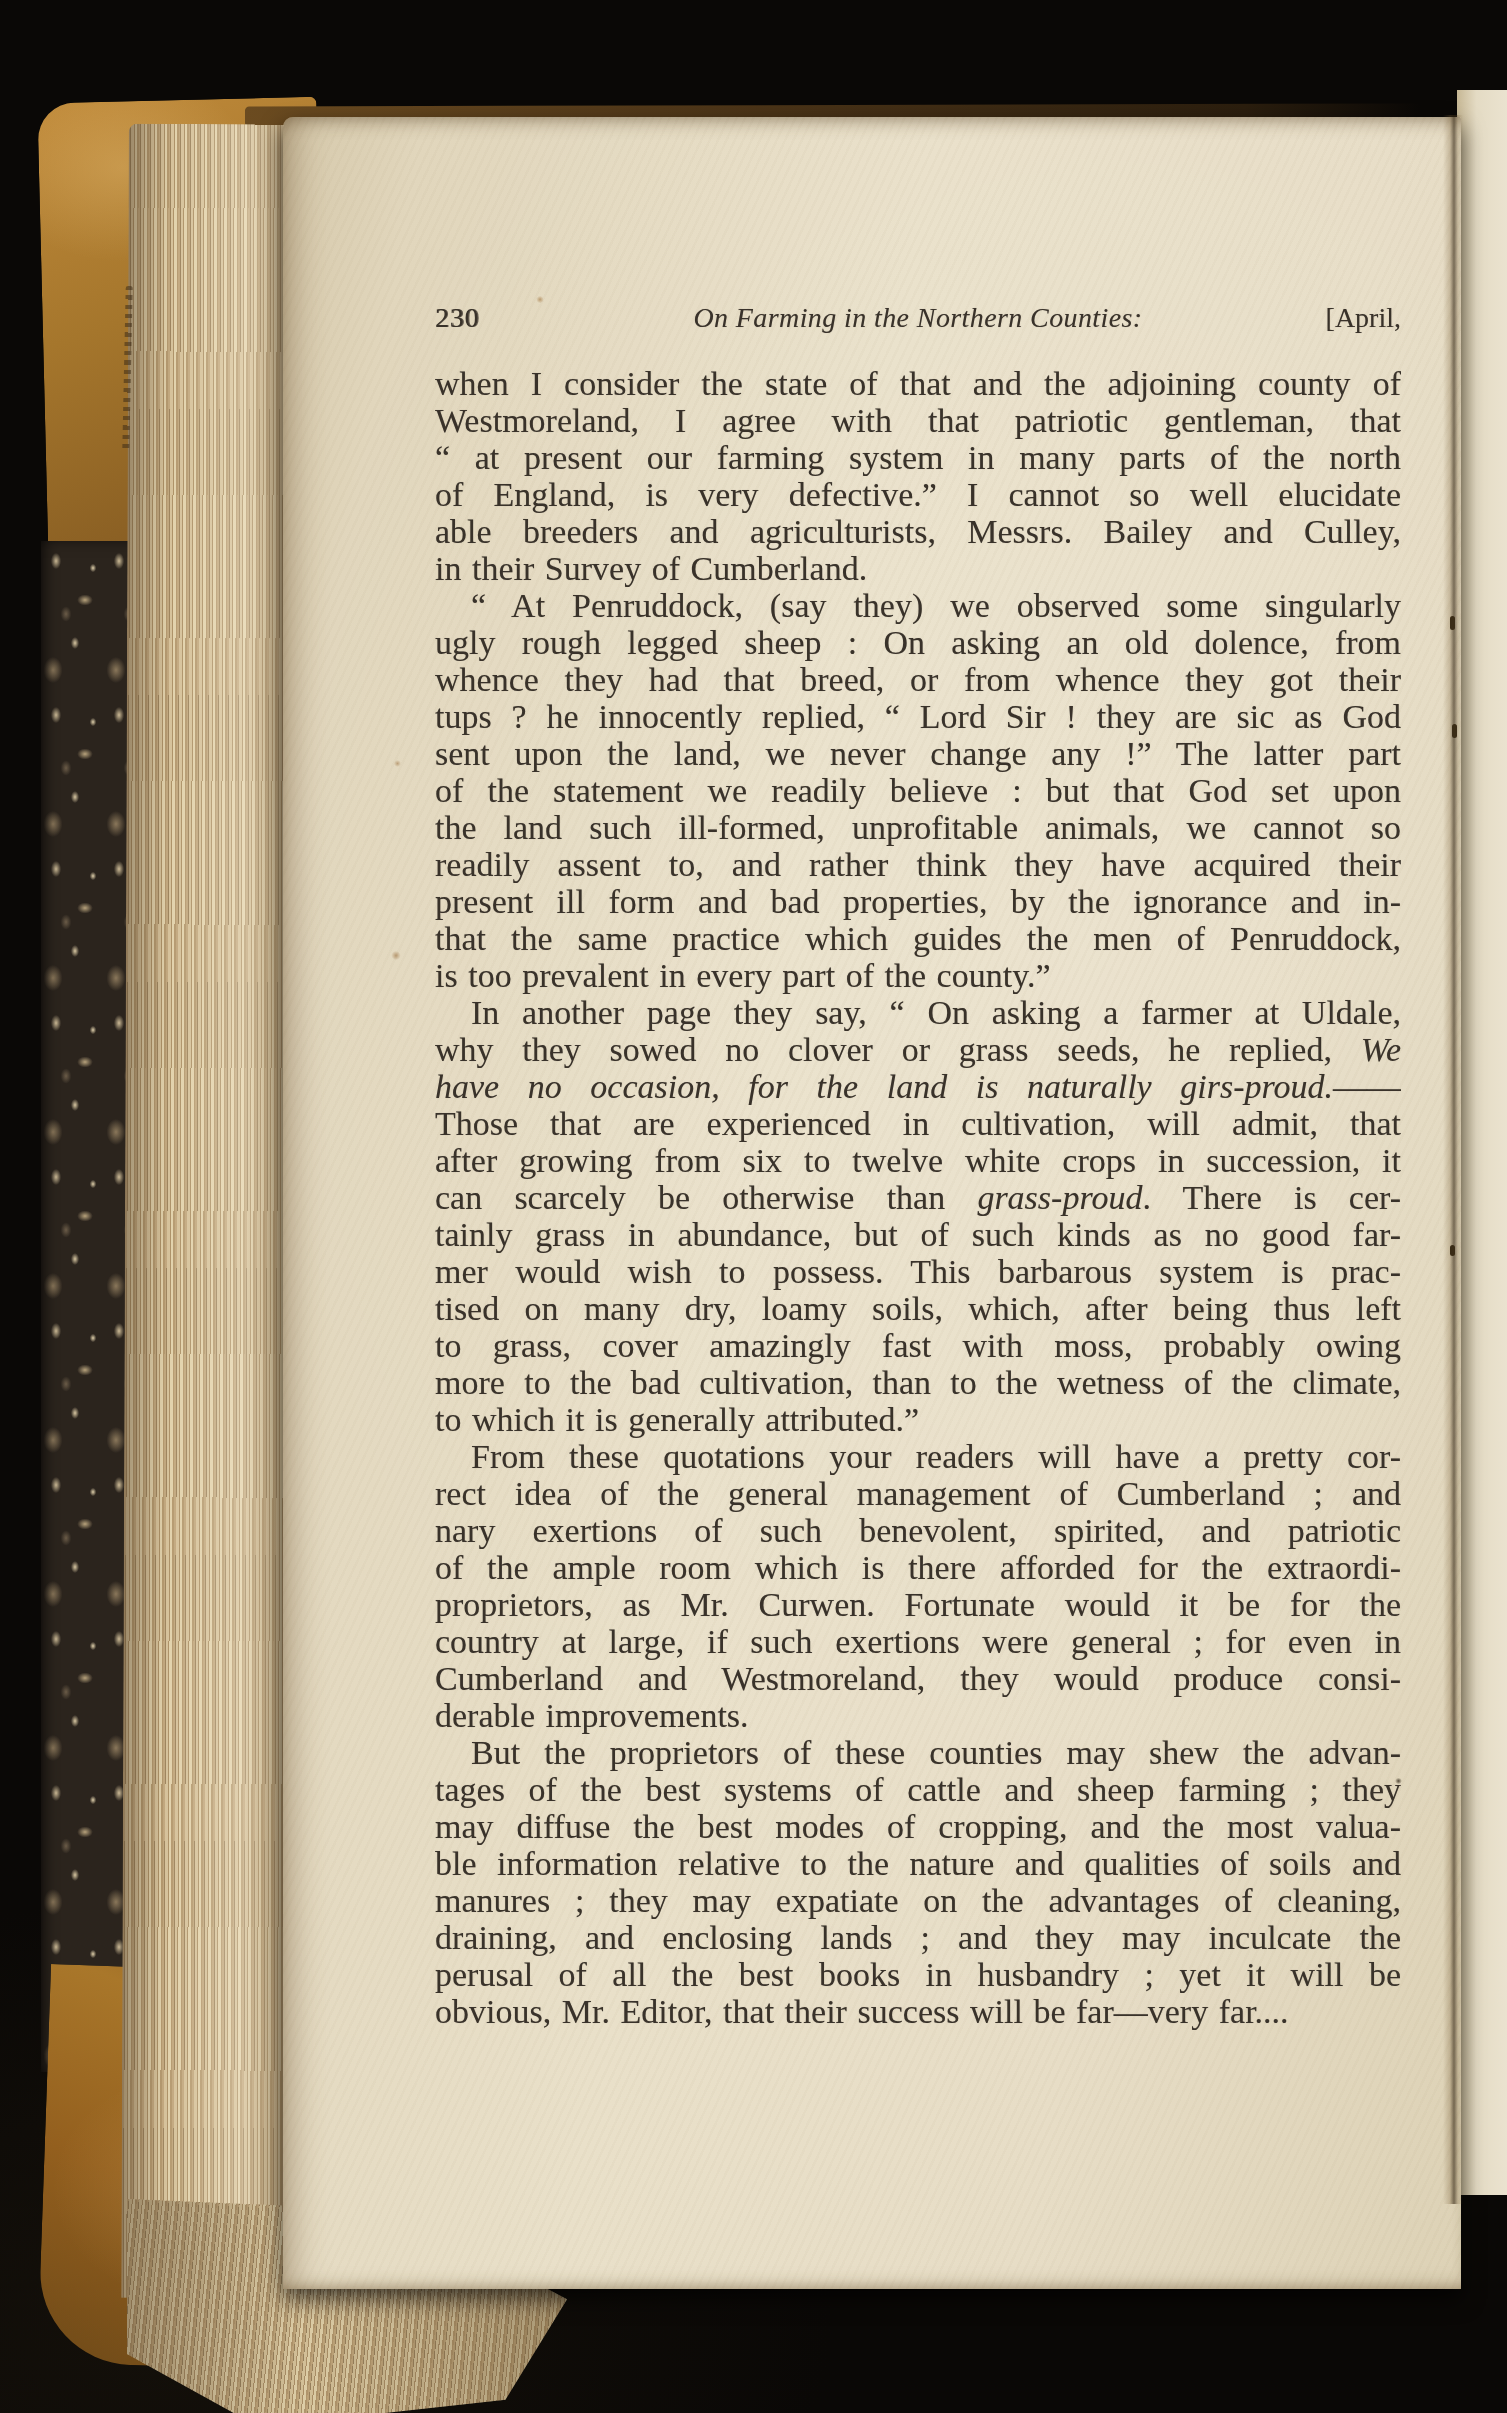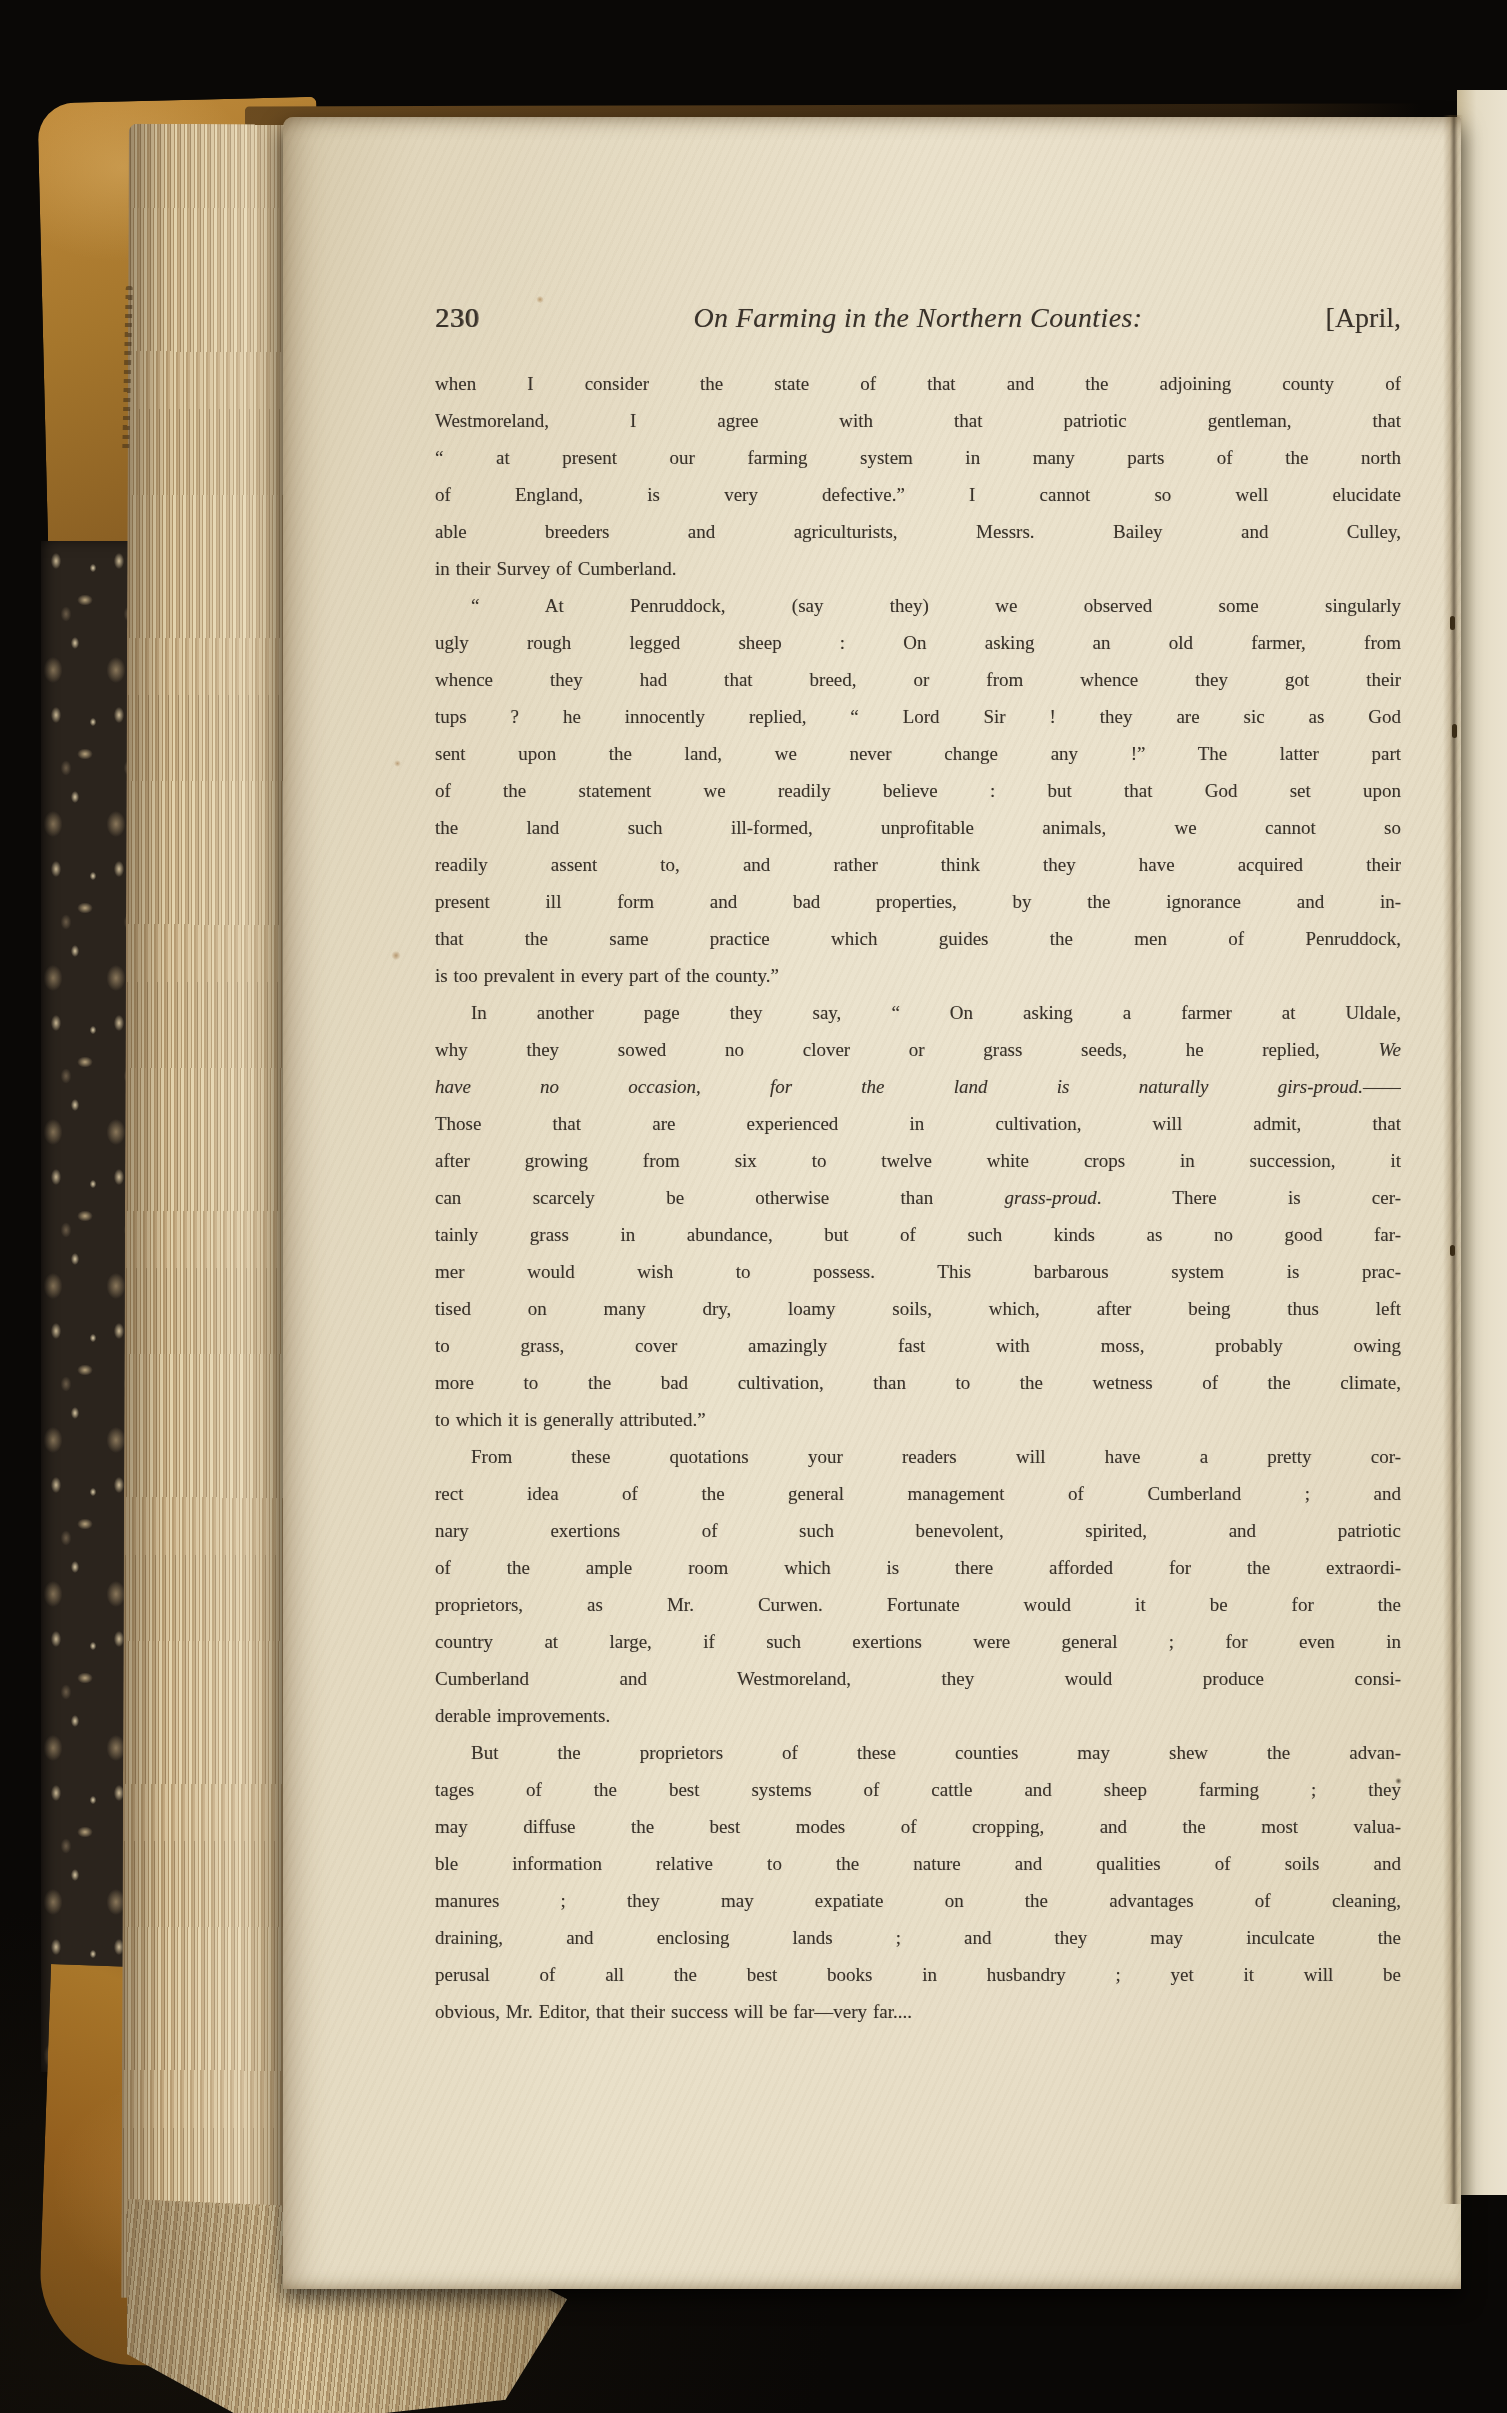--- a/index.html
+++ b/index.html
@@ -114,21 +114,21 @@
   .header-row{
     display:flex;align-items:flex-end;height:37px;
     font-size:28px;line-height:37px;
     text-shadow:0 0 0.8px rgba(57,50,42,.35);
   }
   .pagenum{width:144px;letter-spacing:0.8px;text-shadow:1.1px 0 0 rgba(57,50,42,.75);}
   .runtitle{flex:1;text-align:center;font-style:italic;letter-spacing:0.4px;}
   .issue{width:144px;text-align:right;}
   #body-text{margin-top:29px;}
   .line{
-    font-size:19px;line-height:37px;height:37px;overflow:hidden;
+    font-size:34px;line-height:37px;height:37px;overflow:hidden;
     text-align:justify;text-align-last:justify;
     text-shadow:0 0 0.8px rgba(57,50,42,.32);
     word-spacing:.06em;
   }
   .line.last{text-align-last:left;}
   .line.indent{text-indent:36px;}
   .line em{font-style:italic;}
 
   
   .spot{position:absolute;border-radius:50%;z-index:4;}
@@ -170,21 +170,21 @@
           <div>
             <div class="line"><span>when I consider the state of that and the adjoining county of</span></div>
             <div class="line"><span>Westmoreland, I agree with that patriotic gentleman, that</span></div>
             <div class="line"><span>“ at present our farming system in many parts of the north</span></div>
             <div class="line"><span>of England, is very defective.” I cannot so well elucidate</span></div>
             <div class="line"><span>able breeders and agriculturists, Messrs. Bailey and Culley,</span></div>
             <div class="line last"><span>in their Survey of Cumberland.</span></div>
           </div>
           <div>
             <div class="line indent"><span>“ At Penruddock, (say they) we observed some singularly</span></div>
-            <div class="line"><span>ugly rough legged sheep : On asking an old farmer, from</span></div>
+            <div class="line"><span>ugly rough legged sheep : On asking an old dolence, from</span></div>
             <div class="line"><span>whence they had that breed, or from whence they got their</span></div>
             <div class="line"><span>tups ? he innocently replied, “ Lord Sir ! they are sic as God</span></div>
             <div class="line"><span>sent upon the land, we never change any !” The latter part</span></div>
             <div class="line"><span>of the statement we readily believe : but that God set upon</span></div>
             <div class="line"><span>the land such ill-formed, unprofitable animals, we cannot so</span></div>
             <div class="line"><span>readily assent to, and rather think they have acquired their</span></div>
             <div class="line"><span>present ill form and bad properties, by the ignorance and in-</span></div>
             <div class="line"><span>that the same practice which guides the men of Penruddock,</span></div>
             <div class="line last"><span>is too prevalent in every part of the county.”</span></div>
           </div>

